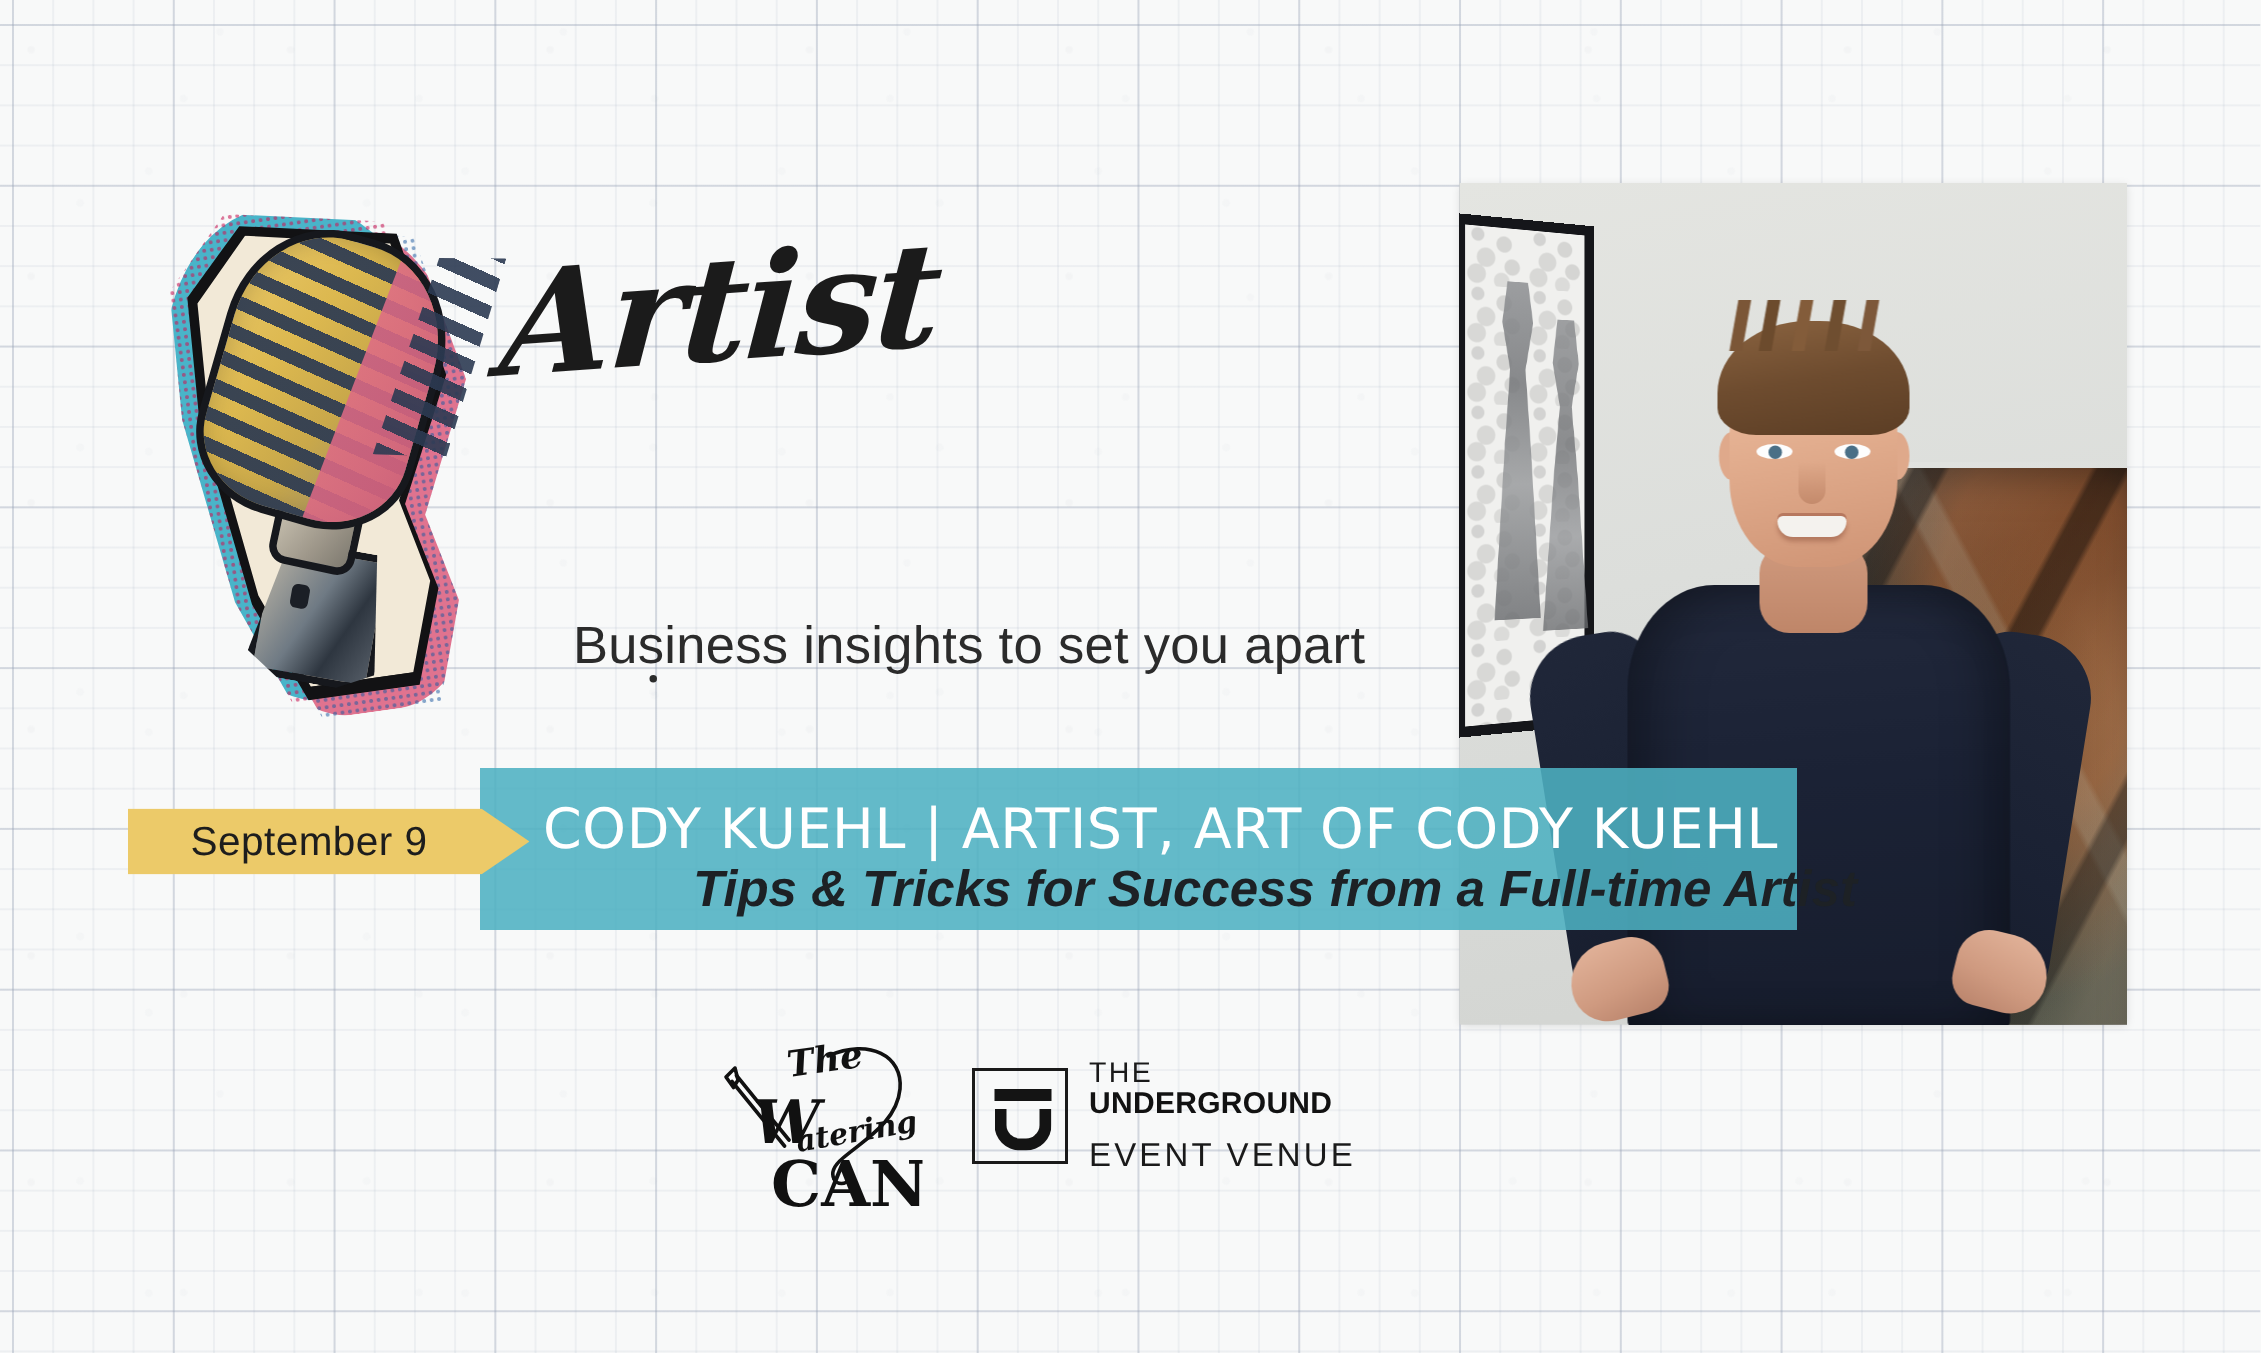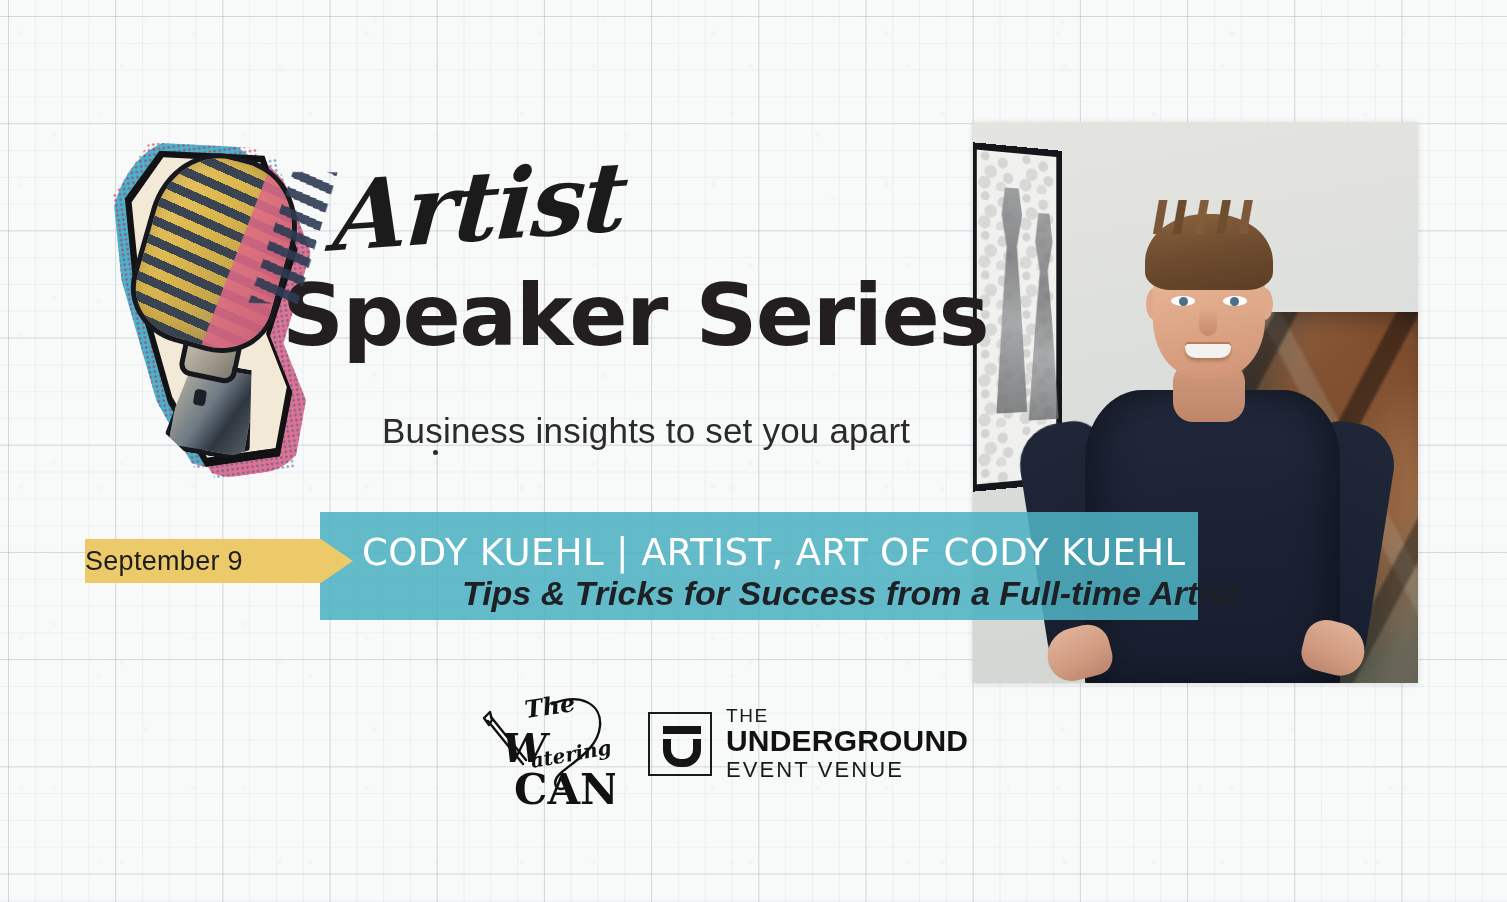--- a/index.html
+++ b/index.html
@@ -299,21 +299,21 @@
 
   
   .teal-banner {
     position:absolute; left:320px; top:512px; width:878px; height:108px;
     background:rgba(77,176,193,.88);
   }
   .date-tag {
     position:absolute; left:85px; top:539px; width:268px; height:44px;
     background:#ecca69;
     clip-path:polygon(0% 0%, 88% 0%, 100% 50%, 88% 100%, 0% 100%);
-    display:flex; align-items:center; justify-content:flex-start;
+    display:flex; align-items:center; justify-content:center;
     padding-right:26px;
   }
   .date-tag span {
     font-family:"Liberation Sans", sans-serif;
     font-size:27px; color:#1d1d1d; font-weight:400; letter-spacing:.3px;
   }
   .banner-line1 {
     position:absolute; left:362px; top:531px;
     font-family:"DejaVu Sans", sans-serif;
     font-size:37px; color:#ffffff; font-weight:500; letter-spacing:.4px;
@@ -343,22 +343,22 @@
     position:absolute; left:13px; top:25px; width:38px; height:28px;
     border:8px solid #141414; border-top:none;
     border-radius:0 0 17px 17px;
   }
   .ug-text { display:flex; flex-direction:column; line-height:1; }
   .ug-the {
     font-family:"Liberation Sans", sans-serif; font-size:19px; color:#1a1a1a;
     letter-spacing:1.6px; font-weight:400;
   }
   .ug-main {
-    font-family:"Liberation Sans", sans-serif; font-size:30px; color:#121212;
-    letter-spacing:.2px; font-weight:bold; margin:1px 0 3px;
+    font-family:"Liberation Sans", sans-serif; font-size:20px; color:#121212;
+    letter-spacing:.2px; font-weight:bold; margin:1px 0 13px;
   }
   .ug-sub {
     font-family:"Liberation Sans", sans-serif; font-size:22px; color:#1a1a1a;
     letter-spacing:2.1px; font-weight:400;
   }
 </style>
 </head>
 <body>
 
 <div id="poster">
@@ -399,21 +399,20 @@
     <div class="mic-halo halo-pink"></div>
     <div class="mic-black"></div>
     <div class="mic-cream"></div>
     <div class="mic-body"></div>
     <div class="mic-neck"></div>
     <div class="mic-head"></div>
     <div class="mic-head-slats-r"></div>
   </div>
 
   <div class="script-artist">Artist</div>
-  <div class="speaker-series">Speaker Series</div>
   <div class="tagline">Business insights to set you apart</div>
   <div class="stray-dot"></div>
 
   <div class="teal-banner"></div>
   <div class="date-tag">
     <span>September 9</span>
   </div>
   <div class="banner-line1">CODY KUEHL  |  ARTIST, ART OF CODY KUEHL</div>
   <div class="banner-line2">Tips &amp; Tricks for Success from a Full-time Artist</div>
 

